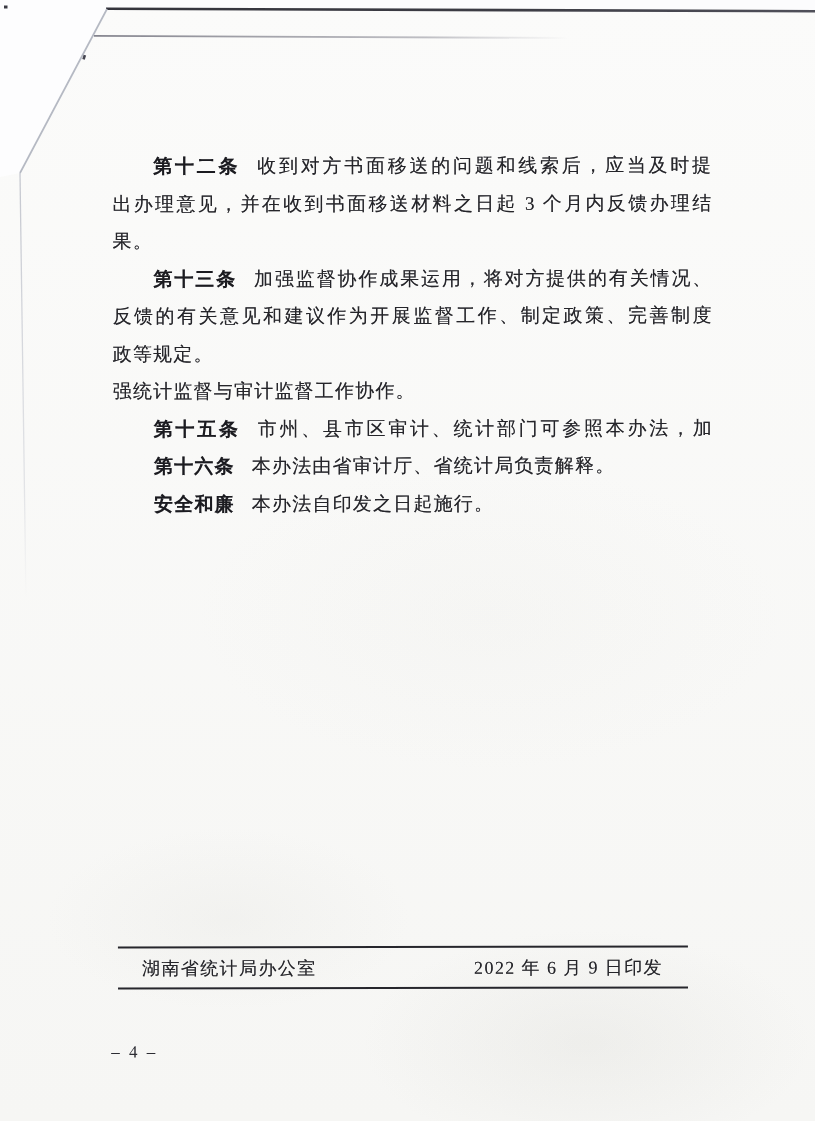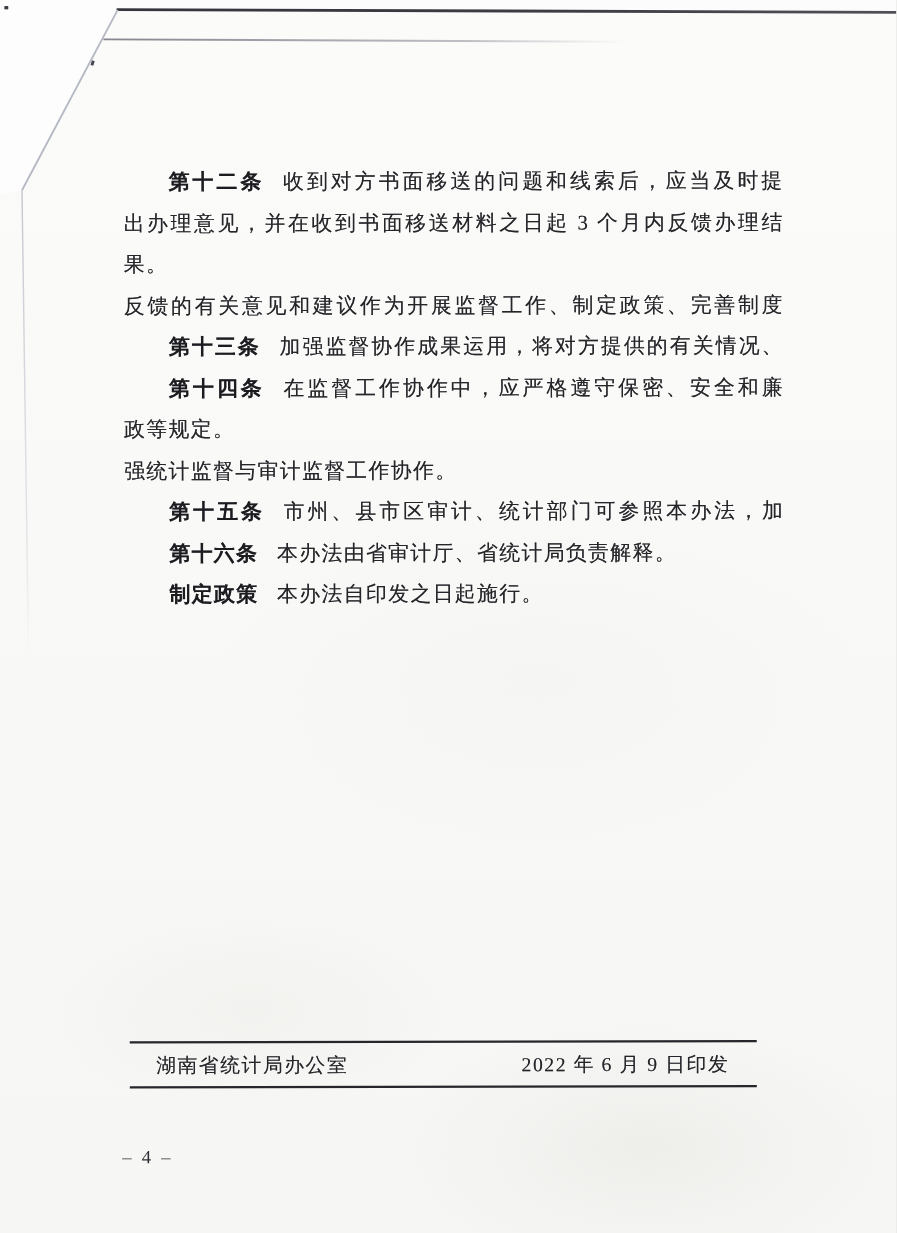--- a/index.html
+++ b/index.html
@@ -73,28 +73,27 @@
     <rect x="4" y="5.5" width="3.5" height="3" fill="#3a3a42"></rect>
     <rect x="83" y="55" width="2.6" height="4.5" fill="#454550" transform="rotate(18 84 57)"></rect>
   </svg>
 
   <div class="content">
 
     <div class="body-text" id="doc-body">
         <div class="line indent full"><span class="head">第十二条</span>收到对方书面移送的问题和线索后，应当及时提</div>
         <div class="line full">出办理意见，并在收到书面移送材料之日起 3 个月内反馈办理结</div>
         <div class="line">果。</div>
+        <div class="line indent full"><span class="head">第十三条</span>加强监督协作成果运用，将对方提供的有关情况、</div>
         <div class="line full">反馈的有关意见和建议作为开展监督工作、制定政策、完善制度</div>
-        <div class="line indent full"><span class="head">第十三条</span>加强监督协作成果运用，将对方提供的有关情况、</div>
-        <div class="line indent full"><span class="head">第十四条</span>在监督工作协作中，应严格遵守保密、安全和廉</div>
         <div class="line">政等规定。</div>
         <div class="line">强统计监督与审计监督工作协作。</div>
         <div class="line indent full"><span class="head">第十五条</span>市州、县市区审计、统计部门可参照本办法，加</div>
         <div class="line indent"><span class="head">第十六条</span>本办法由省审计厅、省统计局负责解释。</div>
-        <div class="line indent"><span class="head">制定政策</span>本办法自印发之日起施行。</div>
+        <div class="line indent"><span class="head">安全和廉</span>本办法自印发之日起施行。</div>
       </div>
 
     <div class="colophon">
       <span>湖南省统计局办公室</span>
       <span>2022 年 6 月 9 日印发</span>
     </div>
 
     <div class="pageno">– 4 –</div>
 
   </div>

